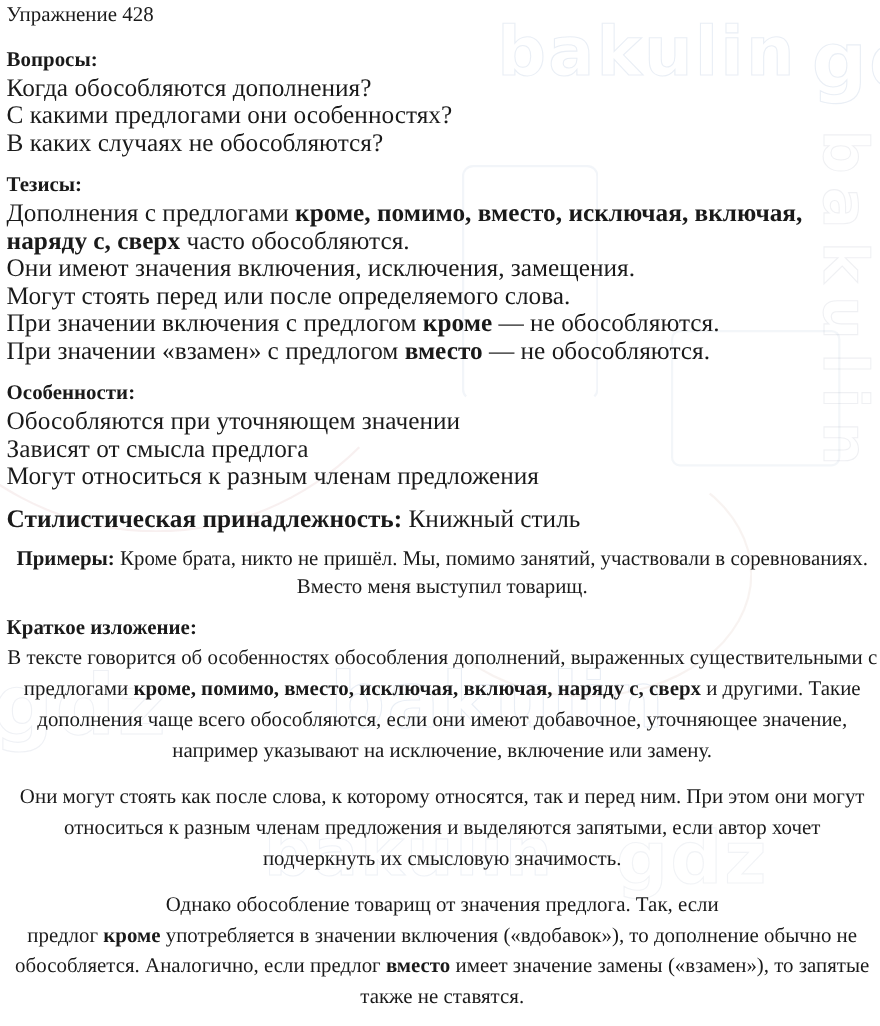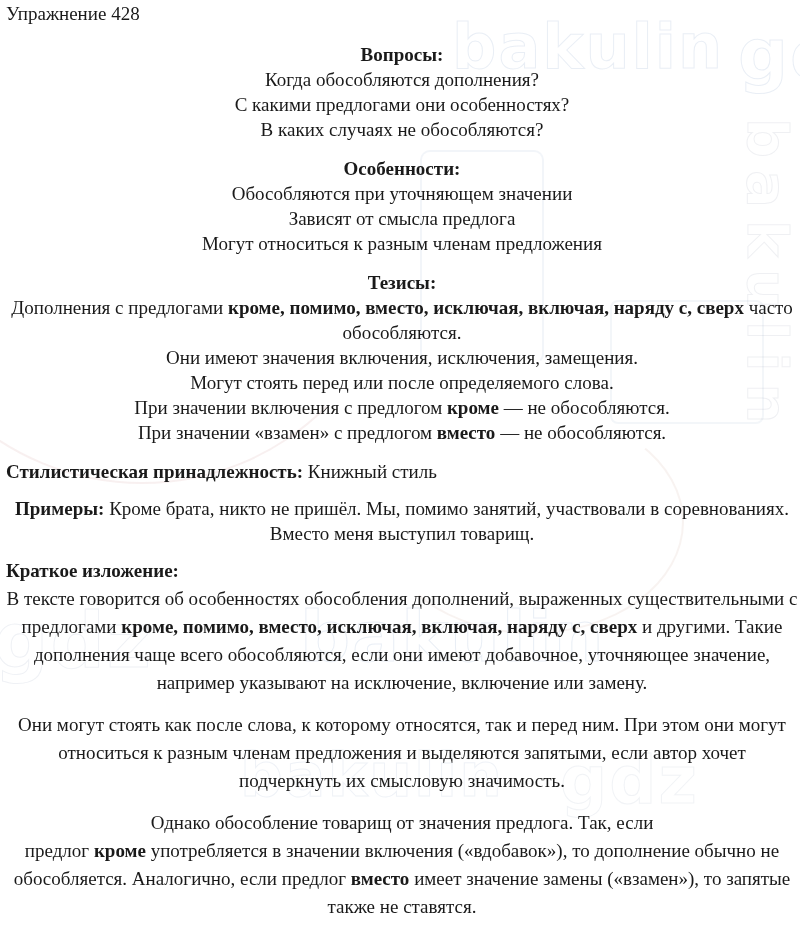--- a/index.html
+++ b/index.html
@@ -101,25 +101,25 @@
     line-height: 23px;
     margin: 0 0 17px 0;
   }
   .section-heading {
     font-size: 19px;
     line-height: 25px;
     font-weight: 700;
     margin: 0;
   }
   .line {
-    font-size: 19px;
+    font-size: 23px;
     line-height: 25px;
     margin: 0;
   }
-  .block { margin: 0 0 14px 0; text-align: center; }
+  .block { margin: 0 0 14px 0; }
   .block-tight { margin: 0 0 12px 0; }
 
   .inline-head {
     font-weight: 700;
   }
   .para {
     font-size: 19px;
     line-height: 28px;
     margin: 0 0 14px 0;
     text-align: center;
@@ -149,33 +149,33 @@
   <div class="exercise-title">Упражнение 428</div>
 
   <div class="block">
     <div class="section-heading">Вопросы:</div>
     <div class="line">Когда обособляются дополнения?</div>
     <div class="line">С какими предлогами они особенностях?</div>
     <div class="line">В каких случаях не обособляются?</div>
   </div>
 
   <div class="block">
-    <div class="section-heading">Особенности:</div>
-    <div class="line">Обособляются при уточняющем значении</div>
-    <div class="line">Зависят от смысла предлога</div>
-    <div class="line">Могут относиться к разным членам предложения</div>
-  </div>
-
-  <div class="block">
     <div class="section-heading">Тезисы:</div>
     <div class="line"><span>Дополнения с предлогами </span><b>кроме, помимо, вместо, исключая, включая, наряду с, сверх</b><span> часто обособляются.</span></div>
     <div class="line"><span>Они имеют значения включения, исключения, замещения.</span></div>
     <div class="line"><span>Могут стоять перед или после определяемого слова.</span></div>
     <div class="line"><span>При значении включения с предлогом </span><b>кроме</b><span> — не обособляются.</span></div>
     <div class="line"><span>При значении «взамен» с предлогом </span><b>вместо</b><span> — не обособляются.</span></div>
+  </div>
+
+  <div class="block">
+    <div class="section-heading">Особенности:</div>
+    <div class="line">Обособляются при уточняющем значении</div>
+    <div class="line">Зависят от смысла предлога</div>
+    <div class="line">Могут относиться к разным членам предложения</div>
   </div>
 
   <div class="block-tight">
     <div class="line"><span class="inline-head">Стилистическая принадлежность:</span> <span>Книжный стиль</span></div>
   </div>
 
   <div class="block-tight">
     <div class="para" style="margin-bottom:0;line-height:25px;"><span class="inline-head">Примеры:</span> <span>Кроме брата, никто не пришёл. Мы, помимо занятий, участвовали в соревнованиях. Вместо меня выступил товарищ.</span></div>
   </div>
 

